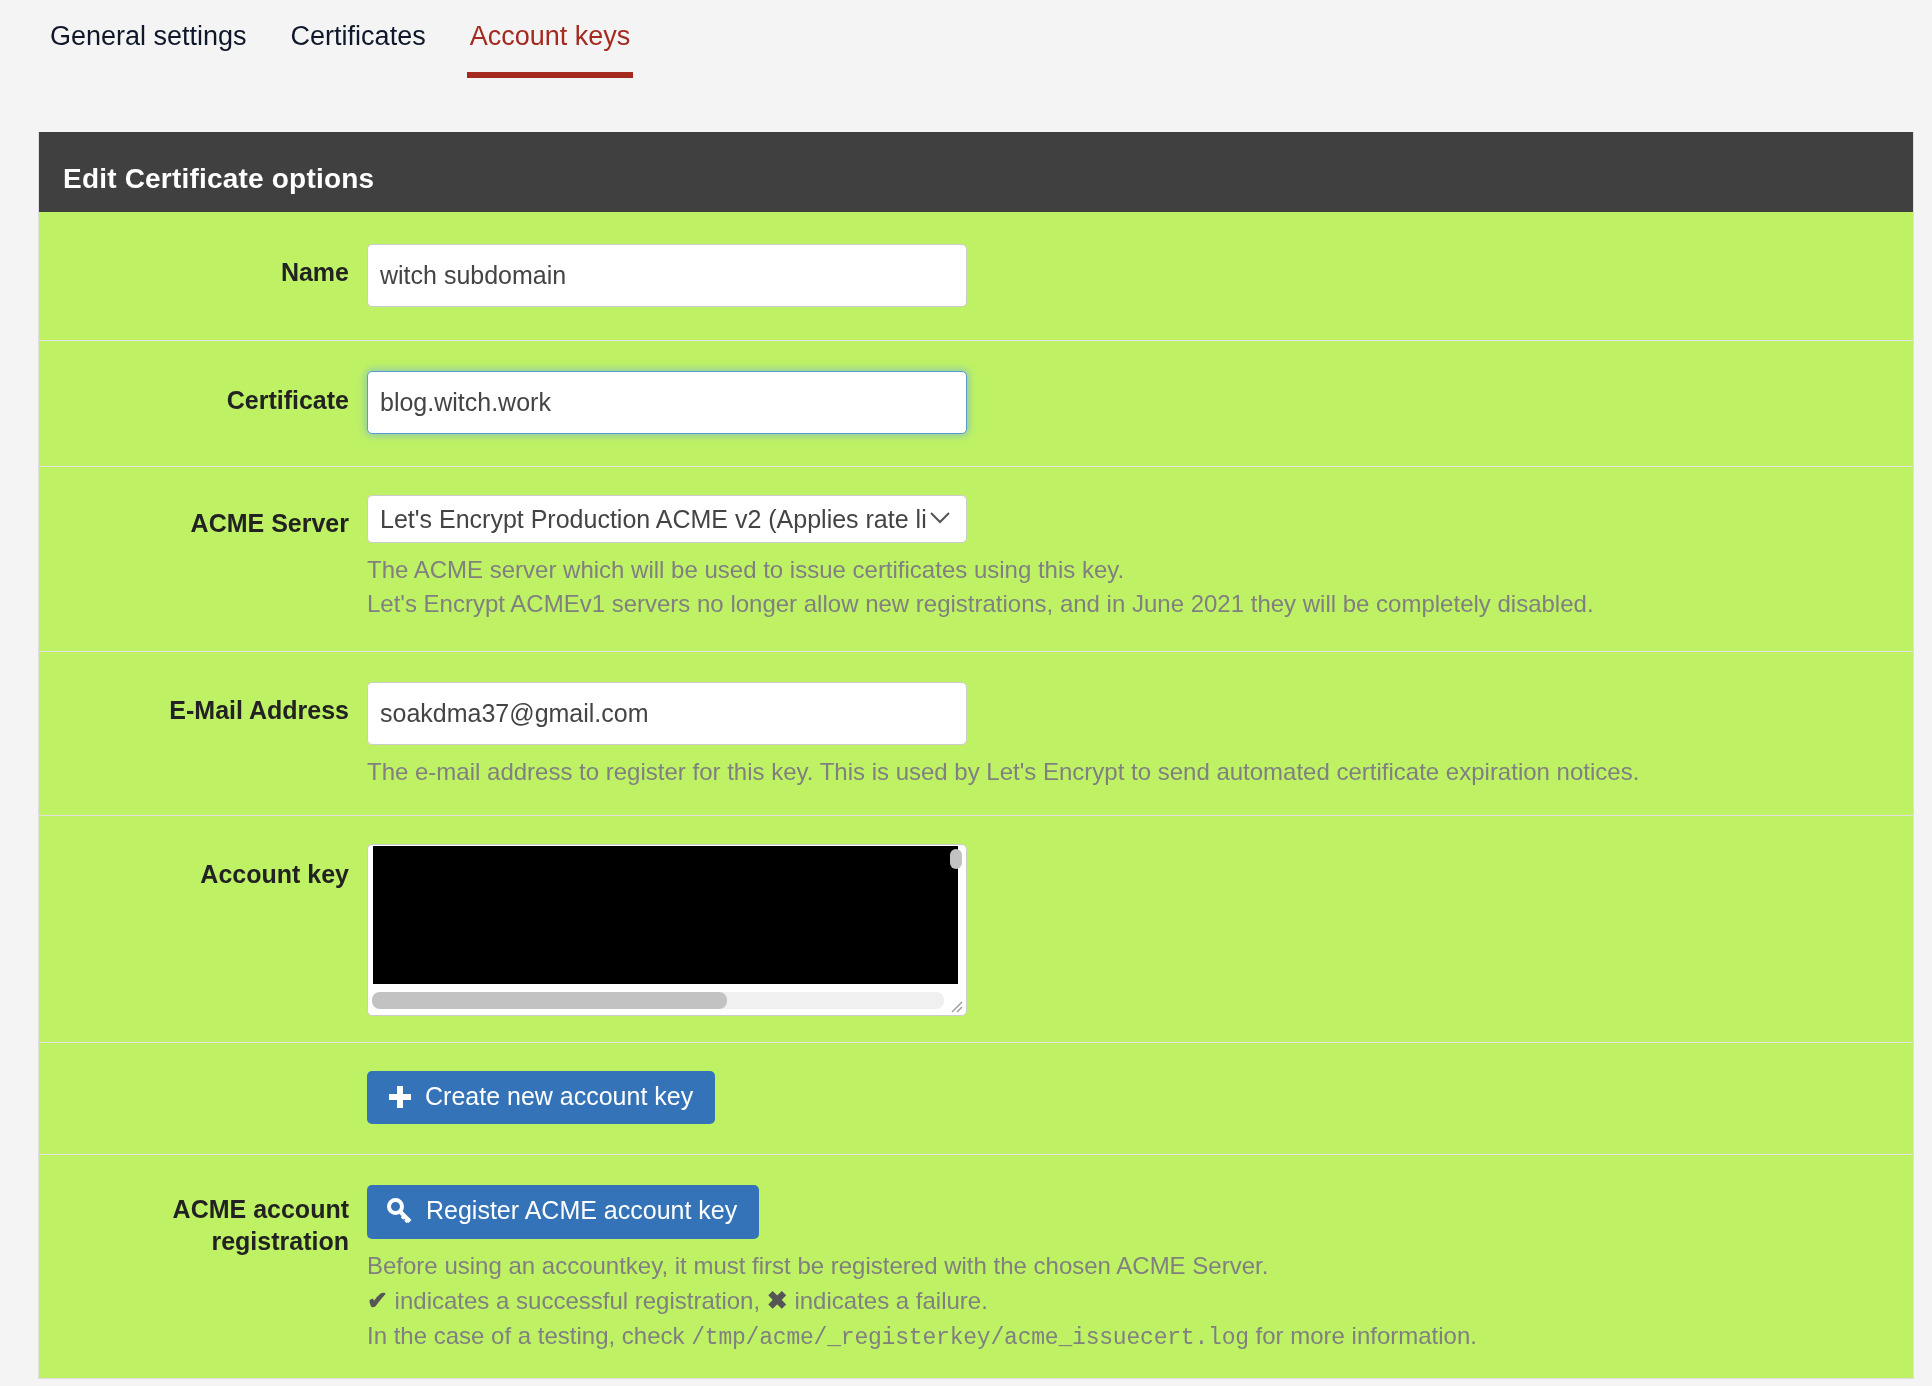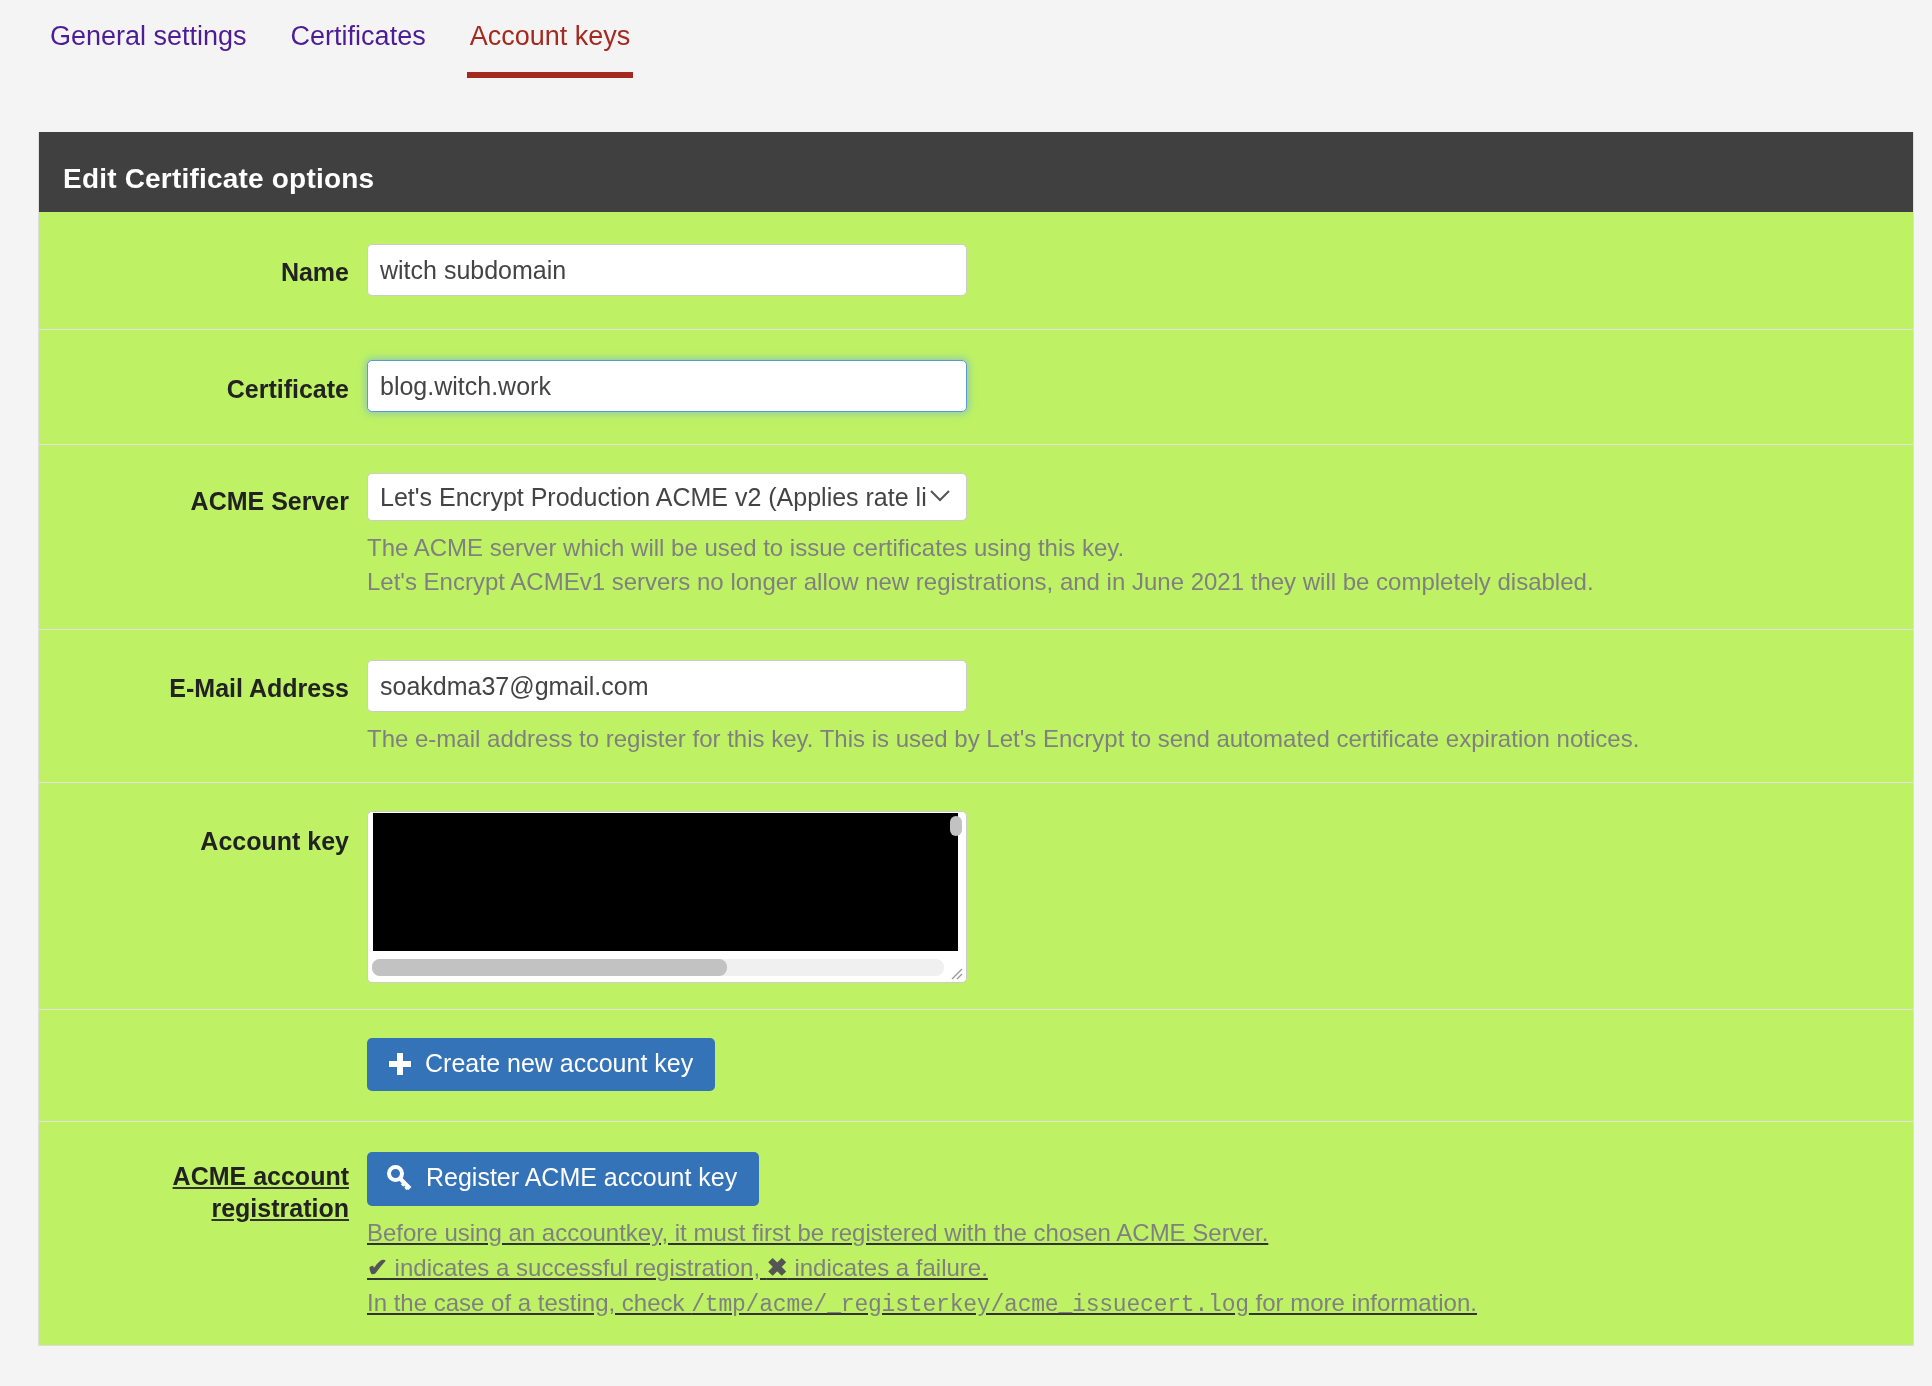--- a/index.html
+++ b/index.html
@@ -20,21 +20,21 @@
     display: flex;
     align-items: flex-start;
     padding: 22px 0 0 50px;
     gap: 44px;
     height: 76px;
     box-sizing: border-box;
   }
   .tab {
     position: relative;
     font-size: 27px;
-    color: #4c1d95;
+    color: #0f172a;
     line-height: 1.1;
     padding-bottom: 34px;
     cursor: pointer;
     white-space: nowrap;
   }
   .tab.active { color: #a42a1f; }
   .tab.active::after {
     content: "";
     position: absolute;
     left: -3px;
@@ -64,21 +64,21 @@
     letter-spacing: 0.2px;
   }
 
   .row {
     display: flex;
     align-items: flex-start;
     border-bottom: 1px solid #e2e2e2;
     box-sizing: border-box;
     background: #bef264;
   }
-  .row:last-child { border-bottom: none; text-decoration: underline; }
+  .row:last-child { border-bottom: none; }
 
   .lbl {
     width: 328px;
     min-width: 328px;
     text-align: right;
     font-weight: bold;
     font-size: 25px;
     color: #222;
     padding-right: 18px;
     box-sizing: border-box;
@@ -106,21 +106,21 @@
   .row-key .lbl { padding-top: 14px; }
 
   .row-create   { padding: 28px 0 30px 0; }
 
   .row-reg      { padding: 30px 0 24px 0; }
   .row-reg .lbl { padding-top: 8px; }
 
   
   input.text {
     width: 600px;
-    height: 52px;
+    height: 63px;
     box-sizing: border-box;
     font-size: 25px;
     font-family: "Liberation Sans", sans-serif;
     color: #444;
     padding: 4px 12px;
     border: 1px solid #ccc;
     border-radius: 5px;
     background: #fff;
     outline: none;
   }

